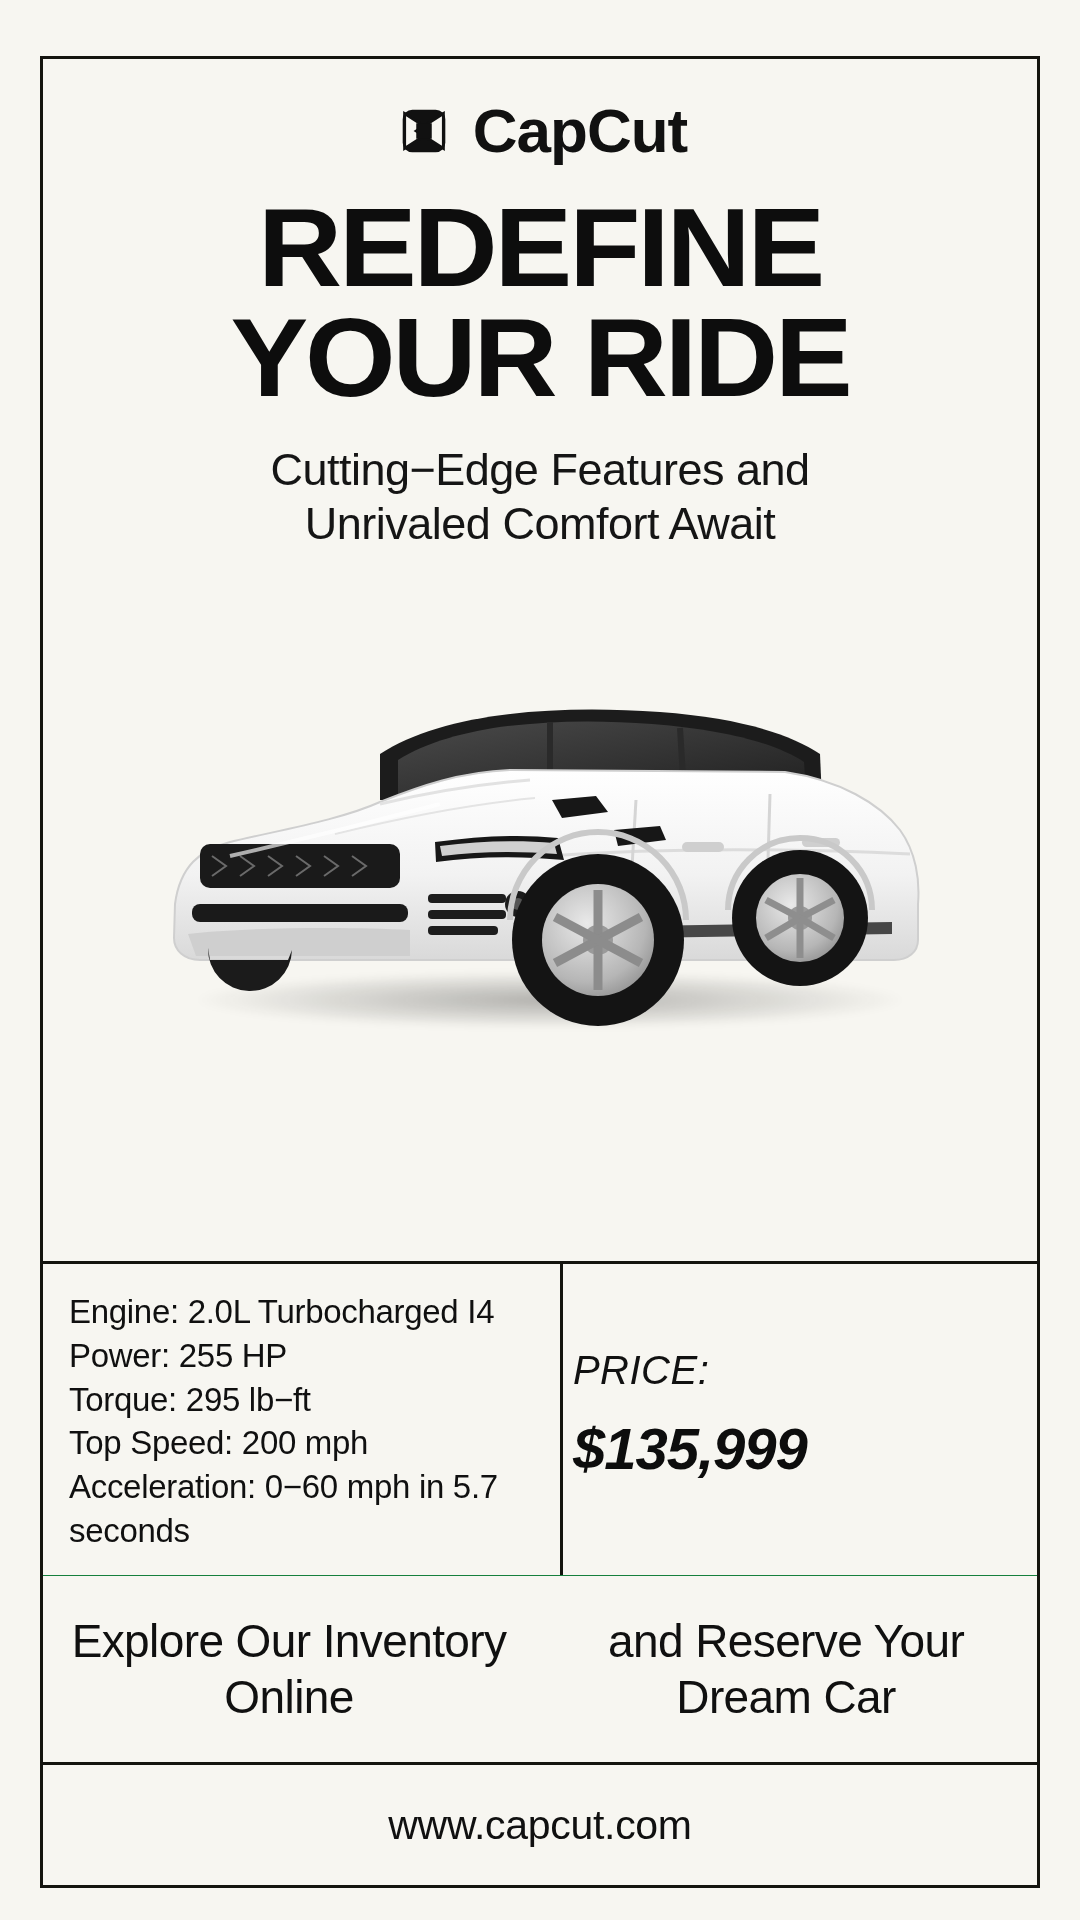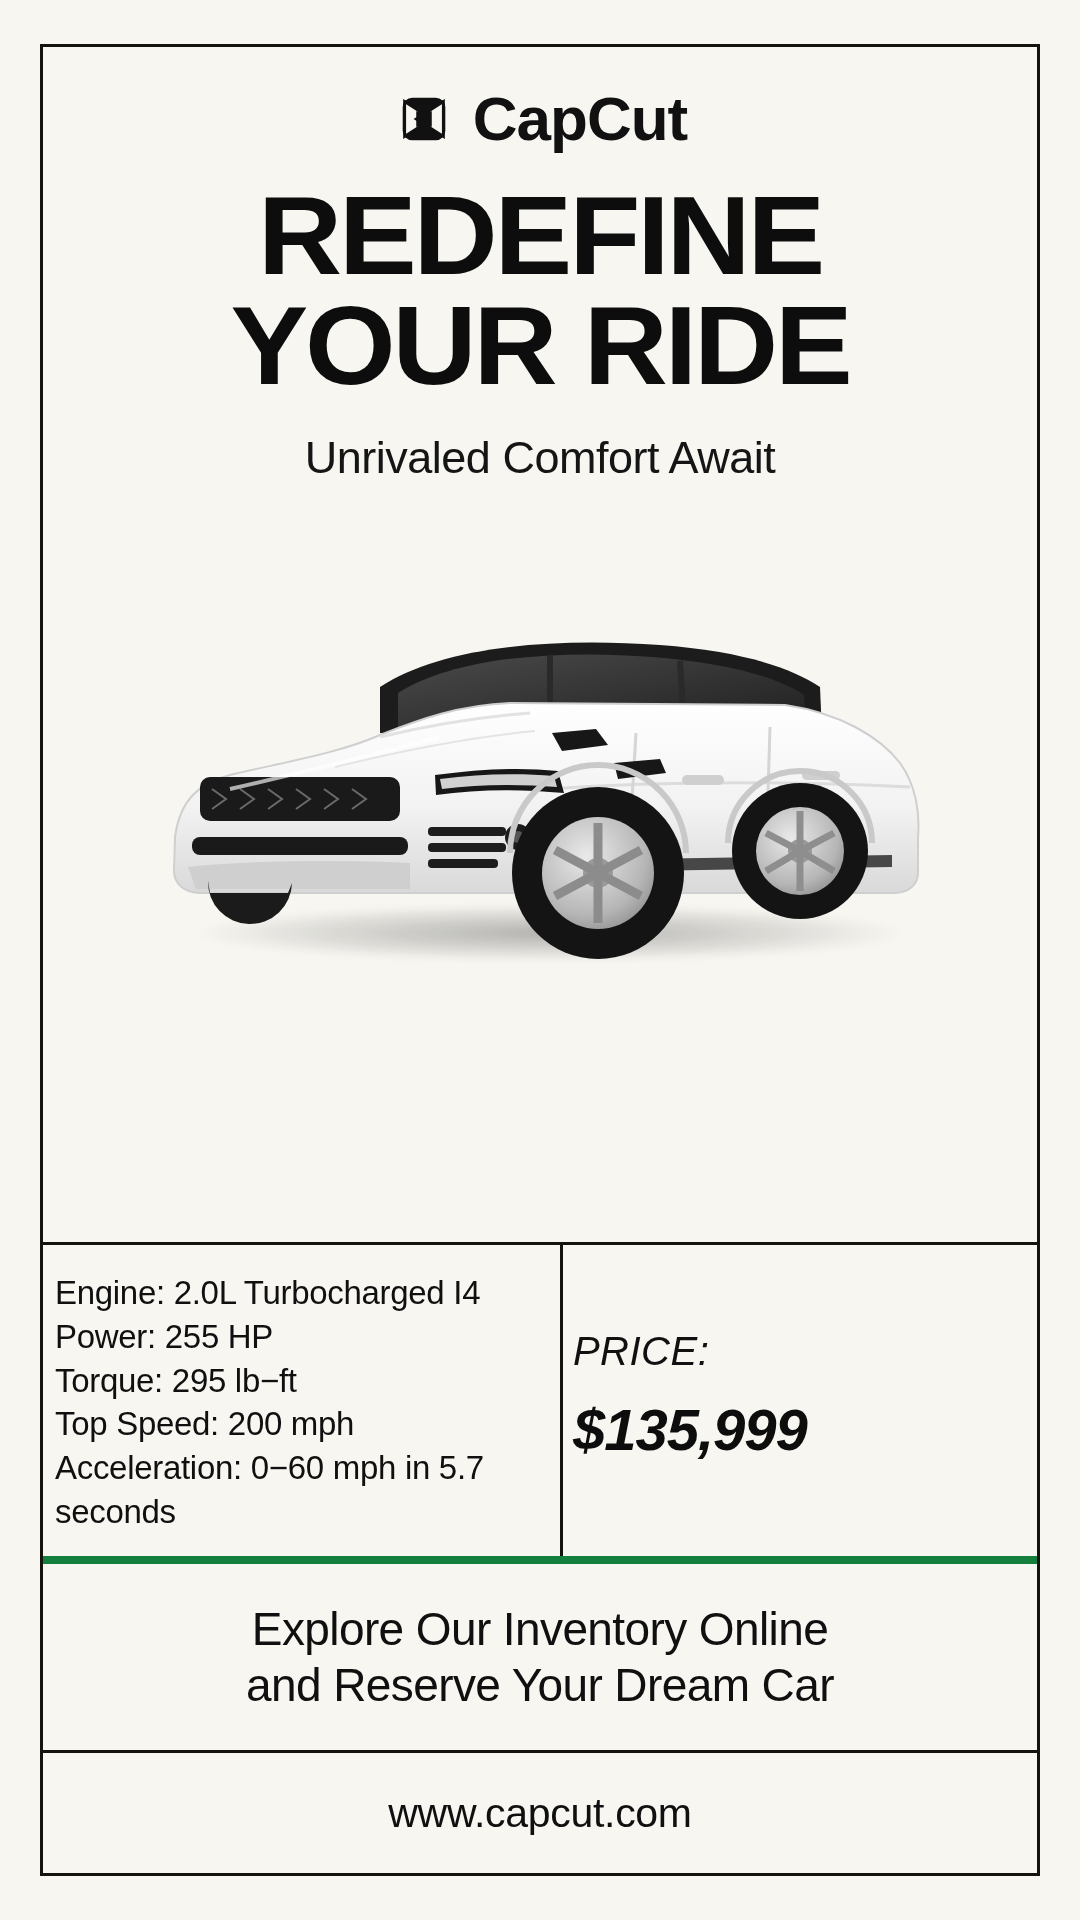--- a/index.html
+++ b/index.html
@@ -11,21 +11,21 @@
     width: 1080px;
     height: 1920px;
     font-family: "Liberation Sans", sans-serif;
     color: #111111;
     overflow: hidden;
   }
 
   .poster {
     position: absolute;
     left: 40px;
-    top: 44px;
+    top: 56px;
     width: 1000px;
     height: 1832px;
     background: #f7f6f1;
     border: 3px solid #14140f;
     box-sizing: border-box;
     display: flex;
     flex-direction: column;
   }
 
   
@@ -111,21 +111,21 @@
   
   .band {
     margin-top: auto;
     border-top: 3px solid #14140f;
     display: flex;
     align-items: stretch;
     min-height: 280px;
   }
   .specs {
     flex: 1 1 52%;
-    padding: 26px 0 22px 12px;
+    padding: 26px 0 22px 26px;
     box-sizing: border-box;
   }
   .spec-line {
     font-size: 33px;
     line-height: 1.33;
     color: #101010;
     letter-spacing: -0.3px;
     white-space: pre-wrap;
   }
   .price-cell {
@@ -149,24 +149,24 @@
     margin-top: 22px;
     font-size: 58px;
     font-weight: 800;
     font-style: italic;
     letter-spacing: -1px;
     color: #0d0d0d;
   }
 
   
   .cta {
-    border-top: 8px solid #15803d;
+    border-top: 1px solid #15803d;
     height: 186px;
     display: flex;
-    flex-direction: column;
+    flex-direction: row;
     align-items: center;
     justify-content: center;
     text-align: center;
   }
   .cta span {
     display: block;
     font-size: 46px;
     line-height: 1.22;
     letter-spacing: -0.6px;
     color: #101010;
@@ -203,20 +203,21 @@
     </span>
     <span class="brand-text">CapCut</span>
   </div>
 
   <div class="headline">
     <span class="l1">REDEFINE</span>
     <span class="l2">YOUR RIDE</span>
   </div>
 
   <div class="subhead">
+    <span>Cutting−Edge Features and</span>
     <span>Unrivaled Comfort Await</span>
   </div>
 
   <div class="car-area">
     <div class="car-wrap">
       <div class="car-shadow"></div>
       <svg class="car-svg" viewBox="0 0 920 460" xmlns="http://www.w3.org/2000/svg">
         <defs>
           <linearGradient id="bodyG" x1="0" y1="0" x2="0" y2="1">
             <stop offset="0%" stop-color="#ffffff"></stop>

